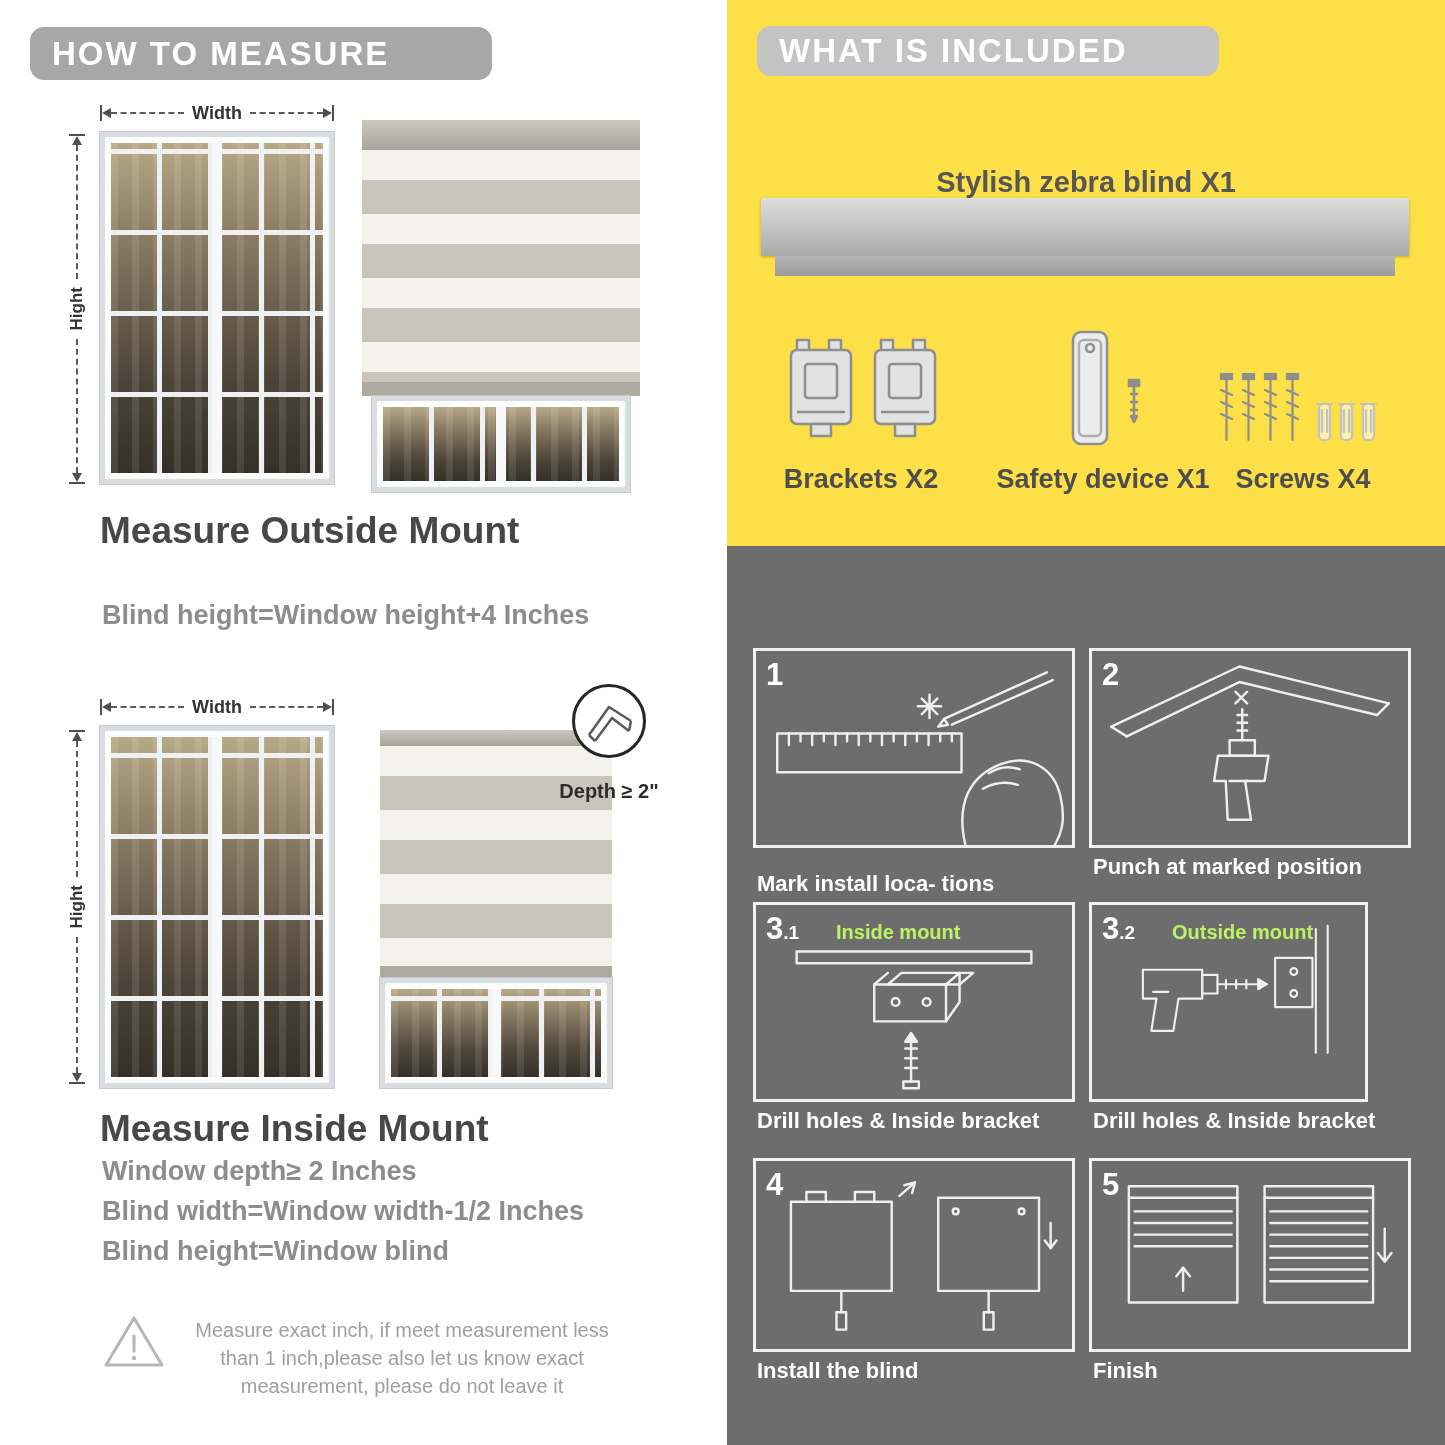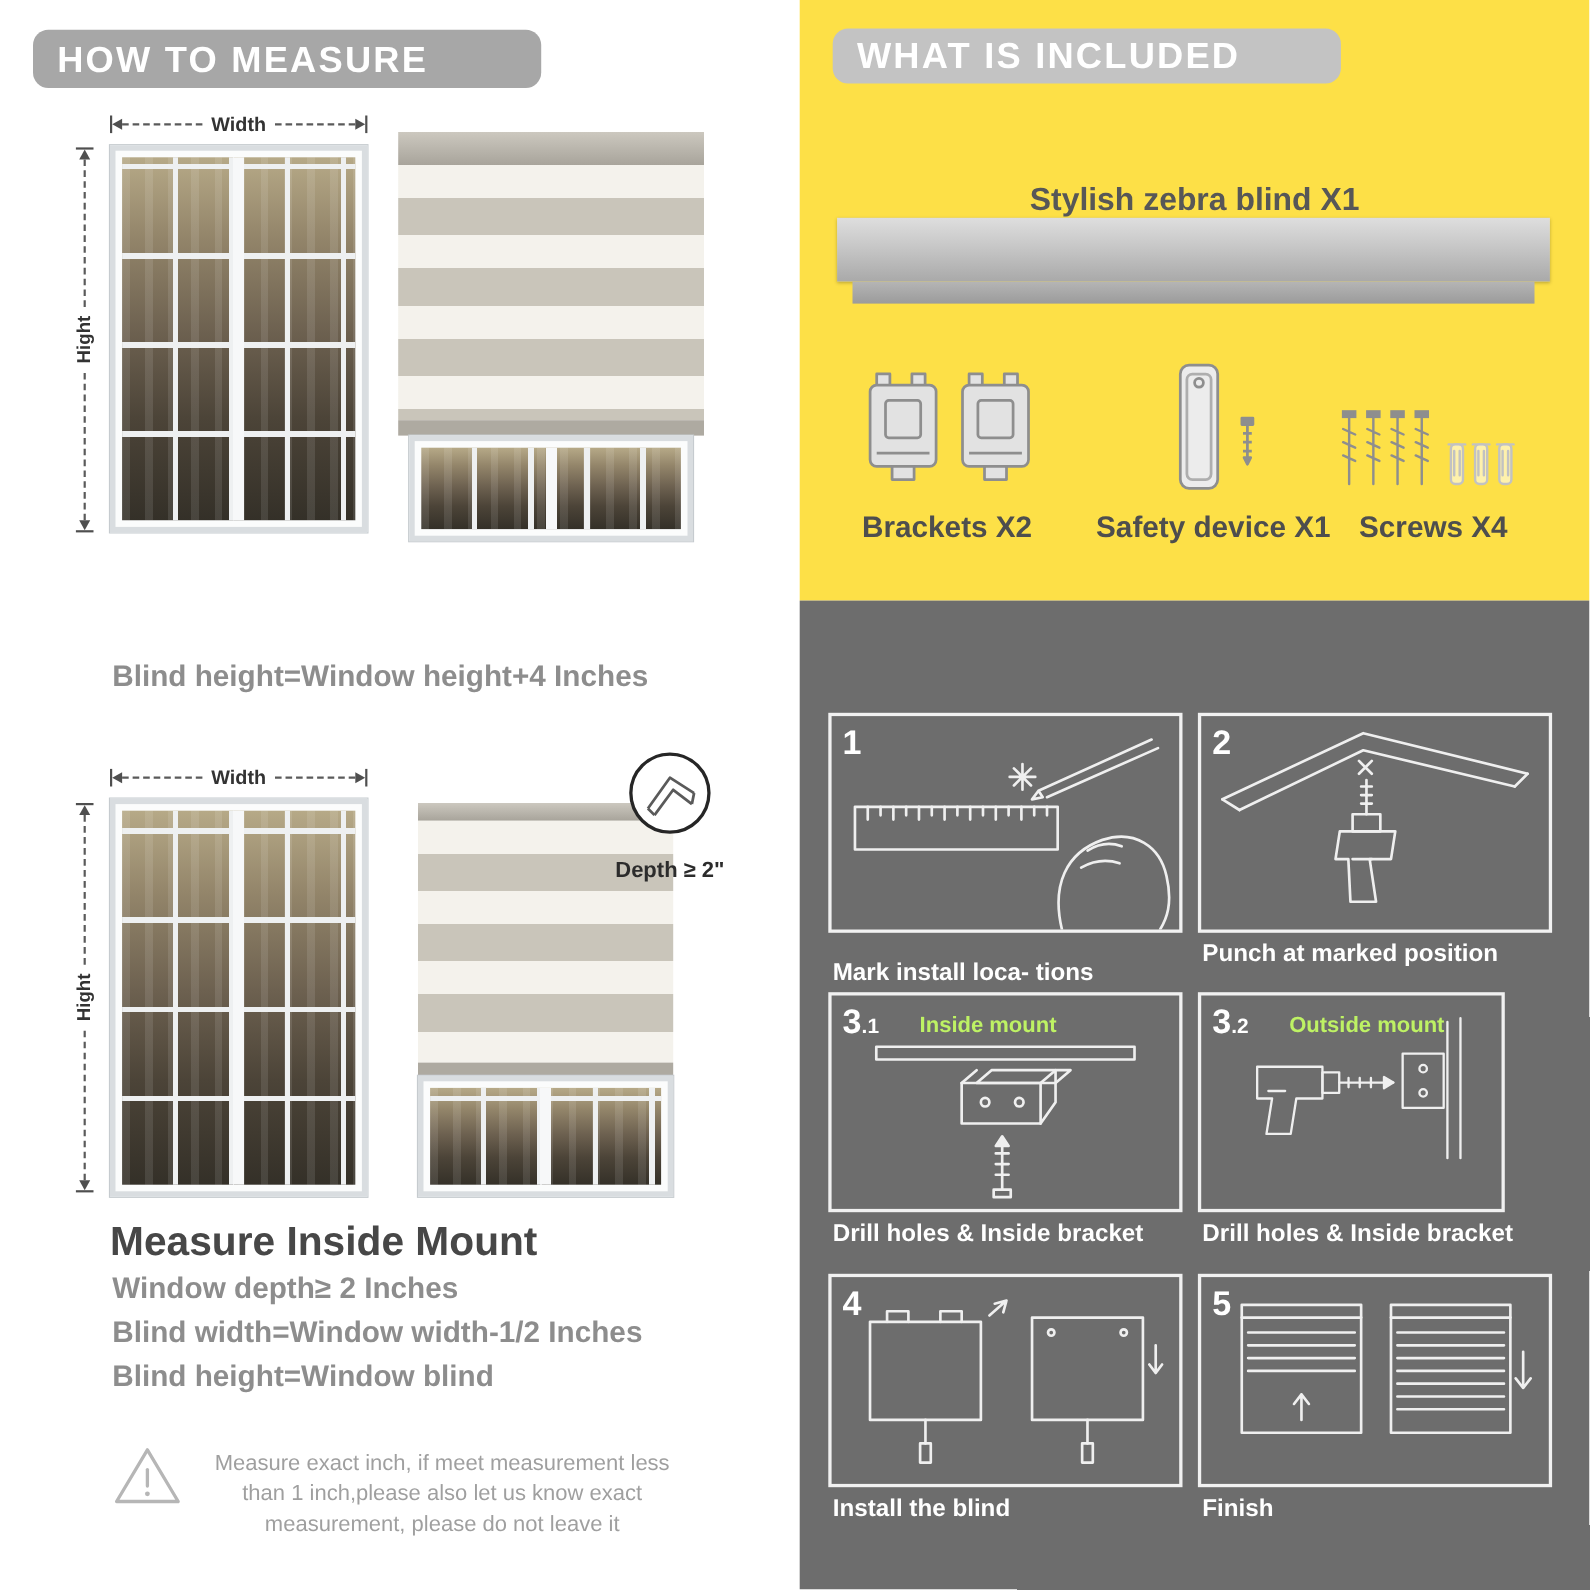--- a/index.html
+++ b/index.html
@@ -104,20 +104,21 @@
 
   <div class="abs" style="left:362px;top:120px;width:278px;height:374px;">
     <div class="cassette" style="height:30px;"></div>
     <div class="shade" style="height:232px;"></div>
     <div class="brail" style="height:14px;"></div>
     <div class="window" style="left:10px;top:276px;width:258px;height:96px;">
       <div class="photo"></div>
     </div>
   </div>
 
+  <div class="sec-title" style="left:100px;top:510px;">Measure Outside Mount</div>
   <div class="formula" style="left:102px;top:600px;">Blind height=Window height+4 Inches</div>
 
   <div class="h-arrow" style="left:100px;top:698px;width:234px;">
     <i class="bar"></i>
       <i class="tri tri-l"></i>
       <span class="dash"></span>
     <span class="alab">Width</span>
     <span class="dash"></span>
       <i class="tri tri-r"></i>
       <i class="bar"></i>

